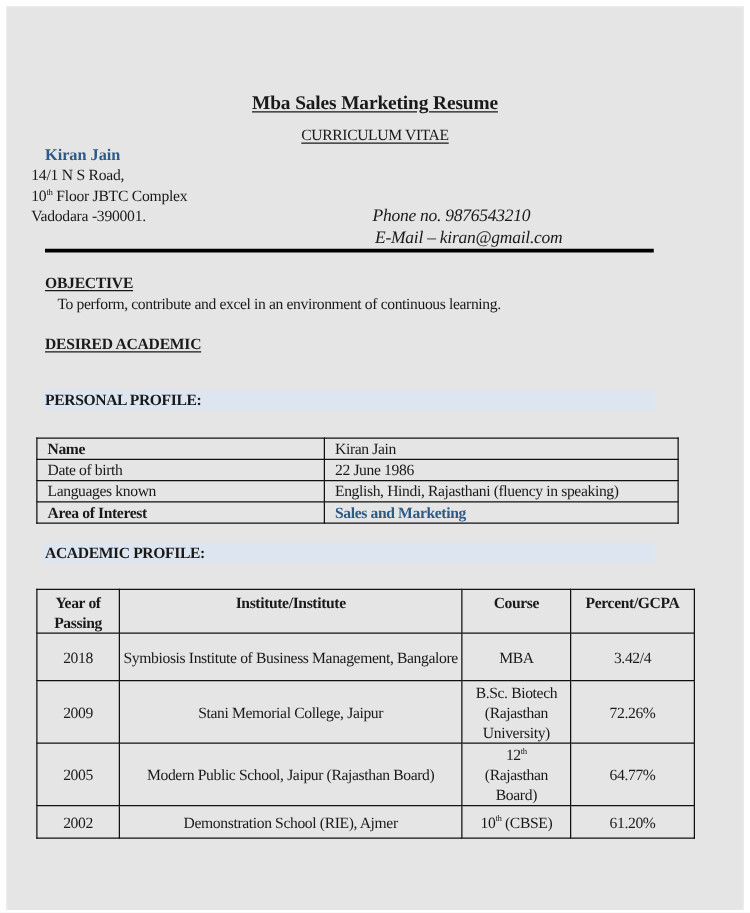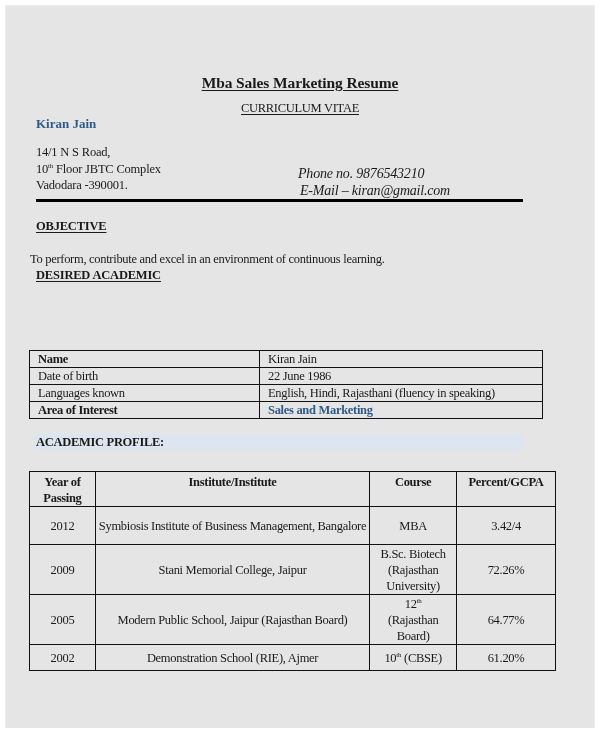--- a/index.html
+++ b/index.html
@@ -44,24 +44,23 @@
       text-underline-offset: 2px;
       letter-spacing: -0.3px;
     }
     .name {
       left: 30px; top: 110px;
       font-weight: bold;
       font-size: 13px;
       color: #2e5a8a;
     }
     .addr {
-      left: 30px;
+      left: 19px;
       font-size: 12.5px;
       letter-spacing: -0.2px;
-      margin-top: 12px;
     }
     .addr sup { font-size: 7px; }
     .contact {
       left: 292px;
       font-size: 14px;
       letter-spacing: -0.2px;
       font-style: italic;
     }
     .divider {
       left: 30px; top: 193px;
@@ -70,24 +69,23 @@
     }
     .heading {
       left: 30px;
       font-weight: bold;
       font-size: 12.5px;
       text-decoration: underline;
       text-underline-offset: 2px;
       letter-spacing: -0.2px;
     }
     .para {
-      left: 24px;
-      font-size: 12.5px;
-      letter-spacing: -0.3px;
-      margin-top: 16px;
+      left: 40px;
+      font-size: 12.5px;
+      letter-spacing: -0.3px;
     }
     .section-bar {
       left: 28px;
       width: 490px;
       height: 16px;
       background: #dce5f0;
       font-weight: bold;
       font-size: 12.5px;
       line-height: 16px;
       padding-left: 2px;
@@ -160,20 +158,21 @@
   <div class="abs contact" style="top:160px">Phone no. 9876543210</div>
   <div class="abs contact" style="top:177px; left:294px">E-Mail – kiran@gmail.com</div>
 
   <div class="abs divider"></div>
 
   <div class="abs heading" style="top:213px">OBJECTIVE</div>
   <div class="abs para" style="top:230px">To perform, contribute and excel in an environment of continuous learning.</div>
 
   <div class="abs heading" style="top:262px">DESIRED ACADEMIC</div>
 
+  <div class="abs section-bar" style="top:306px">PERSONAL PROFILE:</div>
 
   <table class="profile-table">
     <tbody>
         <tr>
       <td class="c1 bold">Name</td>
       <td>Kiran Jain</td>
     </tr>
     <tr>
       <td class="c1">Date of birth</td>
       <td>22 June 1986</td>
@@ -193,21 +192,21 @@
 
   <table class="academic-table">
     <tbody>
         <tr>
       <th class="col-year">Year of Passing</th>
       <th class="col-inst">Institute/Institute</th>
       <th class="col-course">Course</th>
       <th class="col-pct">Percent/GCPA</th>
     </tr>
     <tr class="r1">
-      <td>2012</td>
+      <td>2018</td>
       <td>Symbiosis Institute of Business Management, Bangalore</td>
       <td>MBA</td>
       <td>3.42/4</td>
     </tr>
     <tr class="r2">
       <td>2009</td>
       <td>Stani Memorial College, Jaipur</td>
       <td>B.Sc. Biotech (Rajasthan University)</td>
       <td>72.26%</td>
     </tr>

